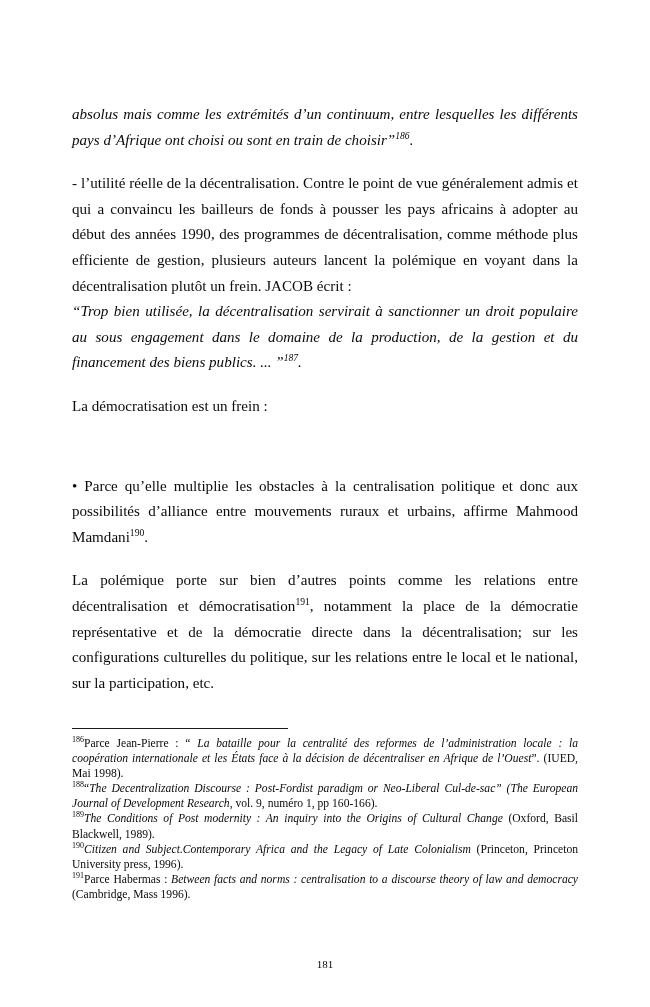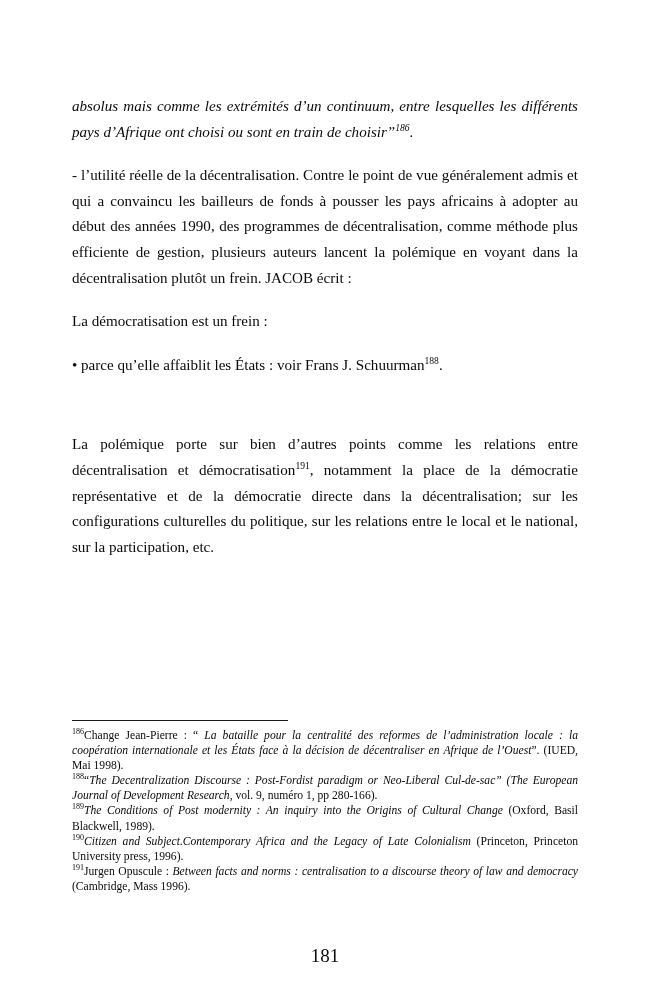--- a/index.html
+++ b/index.html
@@ -11,21 +11,21 @@
     width: 650px;
     height: 1007px;
     position: relative;
     font-family: "Liberation Serif", "DejaVu Serif", serif;
     color: #0a0a0a;
     overflow: hidden;
   }
 
   #page {
     position: absolute;
-    left: 0; top: 8px;
+    left: 0; top: 16px;
     width: 650px;
     height: 788px;
     background: #ffffff;
   }
 
   #content {
     position: absolute;
     left: 72px;
     top: 86px;
     width: 506px;
@@ -74,74 +74,77 @@
     vertical-align: super;
     line-height: 0;
   }
 
   #page-number {
     position: absolute;
     left: 0;
     top: 938px;
     width: 650px;
     text-align: center;
-    font-size: 19px;
+    font-size: 11px;
     line-height: 20px;
   }
 </style>
 </head>
 <body>
 
 <div id="page">
 
   <div id="content">
 
     <p class="para italic">
       <span>absolus mais comme les extrémités d’un continuum, entre lesquelles les différents pays d’Afrique ont choisi ou sont en train de choisir”</span><sup>186</sup><span>.</span>
     </p>
 
     <div class="gap-md"></div>
 
     <p class="para">
       <span>- l’utilité réelle de la décentralisation. Contre le point de vue généralement admis et qui a convaincu les bailleurs de fonds à pousser les pays africains à adopter au début des années 1990, des programmes de décentralisation, comme méthode plus efficiente de gestion, plusieurs auteurs lancent la polémique en voyant dans la décentralisation plutôt un frein. JACOB écrit :</span>
     </p>
 
+    <p class="para italic">
+      <span>“Trop bien utilisée, la décentralisation servirait à sanctionner un droit populaire au sous engagement dans le domaine de la production, de la gestion et du financement des biens publics. ... ”</span><sup>187</sup><span>.</span>
+    </p>
 
     <div class="gap-md"></div>
 
     <p class="para">
       <span>La démocratisation est un frein :</span>
     </p>
 
     <div class="gap-md"></div>
 
-    <p class="para">
-      <span>• parce qu’elle affaiblit les États : voir Frans J. Schuurman</span><sup>188</sup><span>.</span>
-    </p>
 
     <div class="gap-md"></div>
 
 
     <div class="gap-md"></div>
 
+    <p class="para">
+      <span>• Parce qu’elle multiplie les obstacles à la centralisation politique et donc aux possibilités d’alliance entre mouvements ruraux et urbains, affirme Mahmood Mamdani</span><sup>190</sup><span>.</span>
+    </p>
 
     <div class="gap-md"></div>
 
     <p class="para">
       <span>La polémique porte sur bien d’autres points comme les relations entre décentralisation et démocratisation</span><sup>191</sup><span>, notamment la place de la démocratie représentative et de la démocratie directe dans la décentralisation; sur les configurations culturelles du politique, sur les relations entre le local et le national, sur la participation, etc.</span>
     </p>
 
   </div>
 
   <div id="footnotes">
     <div class="fn-rule"></div>
     <div id="footnote-list">
-        <p class="fn"><sup>186</sup><span>Change Jean-Pierre : “ </span><span style="font-style: italic;">La bataille pour la centralité des reformes de l’administration locale : la coopération internationale et les États face à la décision de décentraliser en Afrique de l’Ouest</span><span>”. (IUED, Mai 1998).</span></p>
-        <p class="fn"><sup>188</sup><span>“</span><span style="font-style: italic;">The Decentralization Discourse : Post-Fordist paradigm or Neo-Liberal Cul-de-sac” (The European Journal of Development Research</span><span>, vol. 9, numéro 1, pp 280-166).</span></p>
+        <p class="fn"><sup>186</sup><span>Parce Jean-Pierre : “ </span><span style="font-style: italic;">La bataille pour la centralité des reformes de l’administration locale : la coopération internationale et les États face à la décision de décentraliser en Afrique de l’Ouest</span><span>”. (IUED, Mai 1998).</span></p>
+        <p class="fn"><sup>188</sup><span>“</span><span style="font-style: italic;">The Decentralization Discourse : Post-Fordist paradigm or Neo-Liberal Cul-de-sac” (The European Journal of Development Research</span><span>, vol. 9, numéro 1, pp 160-166).</span></p>
         <p class="fn"><sup>189</sup><span style="font-style: italic;">The Conditions of Post modernity : An inquiry into the Origins of Cultural Change</span><span> (Oxford, Basil Blackwell, 1989).</span></p>
         <p class="fn"><sup>190</sup><span style="font-style: italic;">Citizen and Subject.Contemporary Africa and the Legacy of Late Colonialism</span><span> (Princeton, Princeton University press, 1996).</span></p>
-        <p class="fn"><sup>191</sup><span>Jurgen Opuscule : </span><span style="font-style: italic;">Between facts and norms : centralisation to a discourse theory of law and democracy</span><span> (Cambridge, Mass 1996).</span></p>
+        <p class="fn"><sup>191</sup><span>Parce Habermas : </span><span style="font-style: italic;">Between facts and norms : centralisation to a discourse theory of law and democracy</span><span> (Cambridge, Mass 1996).</span></p>
       </div>
   </div>
 
   <div id="page-number">181</div>
 
 </div>
 
 </body></html>

